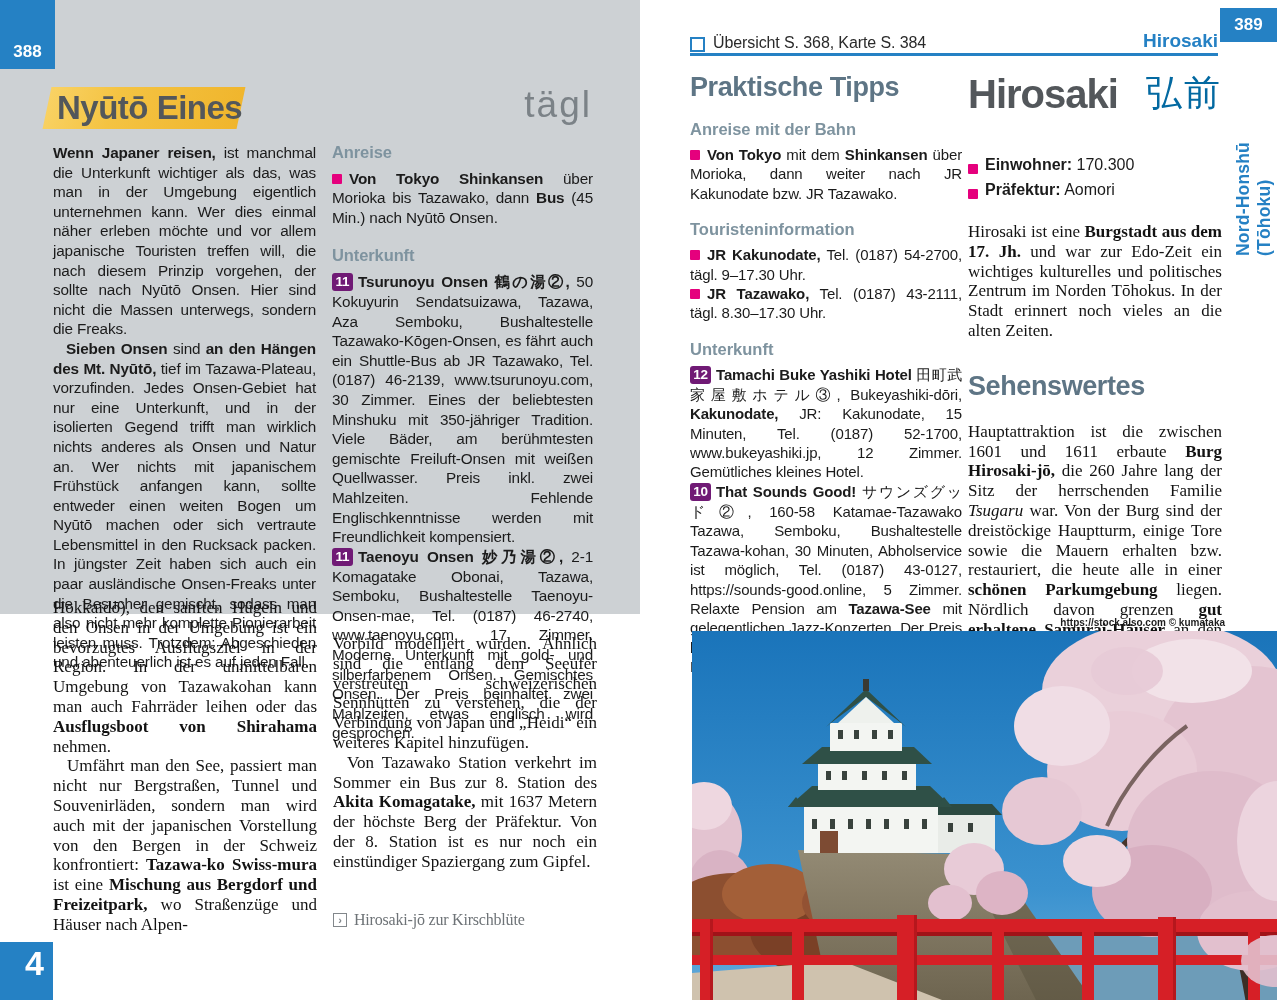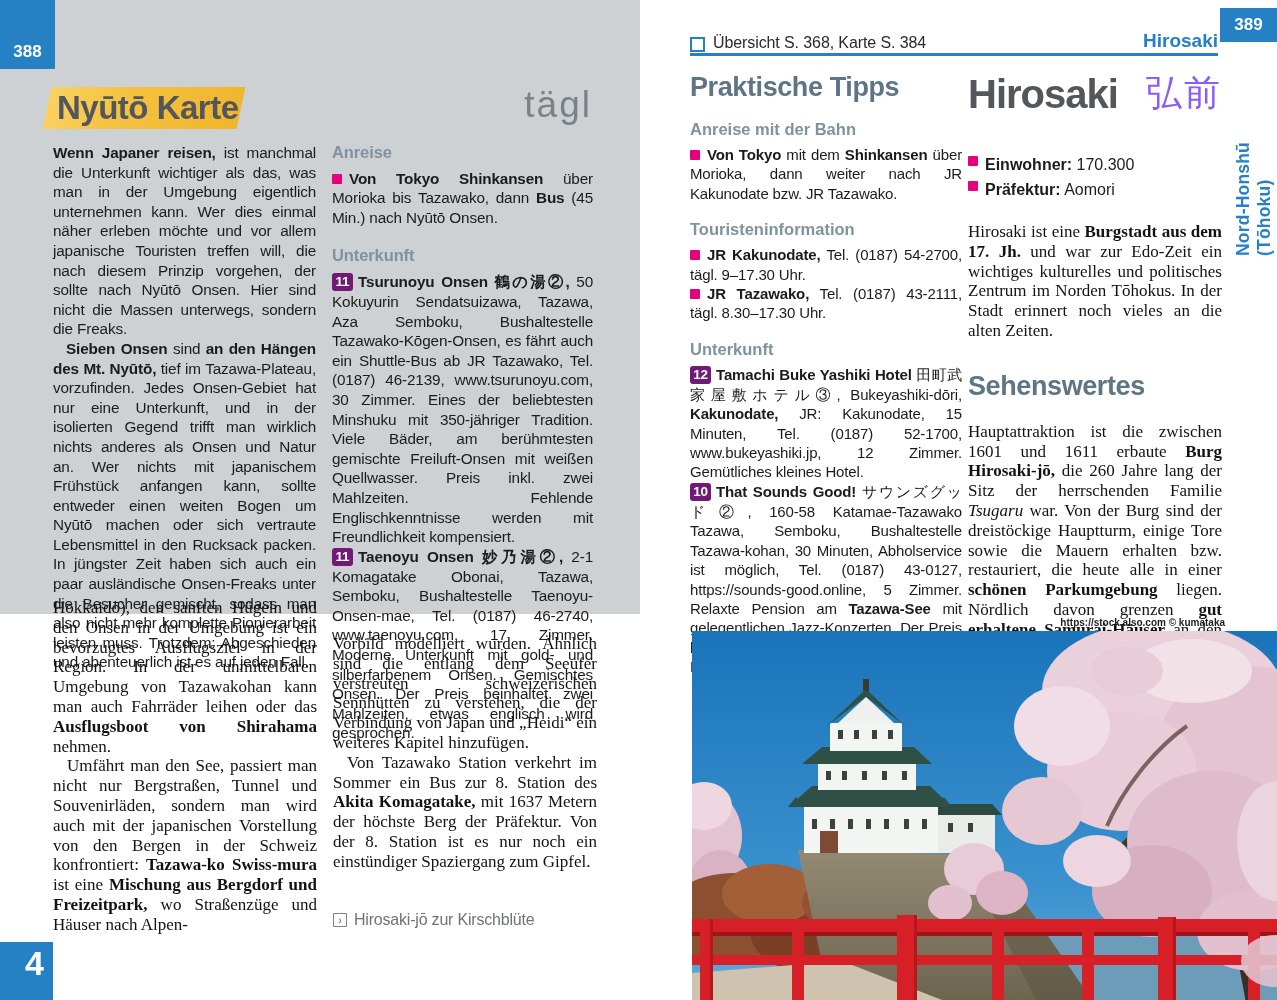--- a/index.html
+++ b/index.html
@@ -39,21 +39,21 @@
 
   .serif{font-family:"Liberation Serif",serif;font-size:17px;line-height:19.8px;text-align:justify;color:#121212;}
   .ser-col1{left:53px;top:598px;width:264px;}
   .ser-col2{left:333px;top:634px;width:264px;}
   .serif p{margin:0;}
   .serif p.indent{text-indent:14px;}
 
   .caption{left:333px;top:911px;display:flex;align-items:center;gap:7px;color:#6e7377;}
   .arrow-box{width:14px;height:14px;border:1.5px solid #82878b;display:flex;align-items:center;justify-content:center;
     font-size:11px;font-weight:bold;color:#82878b;box-sizing:border-box;}
-  .caption-text{font-size:16px;letter-spacing:-0.2px;}
+  .caption-text{font-size:16px;letter-spacing:-0.2px;font-family:Liberation Serif, serif;}
 
   .chapterbox{left:0;top:942px;width:53px;height:58px;background:#2581c4;color:#fff;
     display:flex;justify-content:flex-end;align-items:flex-start;padding:2px 9px 0 0;box-sizing:border-box;
     font-size:34px;font-weight:bold;}
 
   
   .rp-header{left:690px;top:28px;width:528px;height:24px;display:flex;align-items:flex-end;}
   .chk-icon{width:11px;height:11px;border:2px solid #2581c4;margin-right:8px;box-sizing:content-box;}
   .rp-overview{font-size:16px;color:#2a2a2a;letter-spacing:-0.1px;}
   .rp-section{margin-left:auto;font-size:19px;font-weight:bold;color:#2581c4;}
@@ -63,23 +63,23 @@
     font-size:17.5px;font-weight:bold;color:#2581c4;letter-spacing:0.2px;}
 
   .tips-col{left:690px;top:72px;width:272px;}
   h2.bighead{margin:0;font-size:27px;font-weight:bold;color:#5e7585;letter-spacing:-0.4px;}
   .tips-col h4{margin:17px 0 6px 0;font-size:16.5px;font-weight:bold;color:#7e939f;}
   .tips-col p{margin:0;font-size:15px;line-height:19.4px;text-align:justify;color:#1b1b1b;letter-spacing:-0.15px;}
 
   .city-col{left:968px;top:74px;width:254px;}
   .city-title-row{display:flex;align-items:flex-start;justify-content:space-between;}
   .city-title{font-size:40px;font-weight:bold;color:#53575b;letter-spacing:-1px;line-height:1;}
-  .city-title-jp{font-size:36px;color:#8b5cf6;letter-spacing:2px;line-height:1.05;}
+  .city-title-jp{font-size:36px;color:#0369a1;letter-spacing:2px;line-height:1.05;}
   .facts{margin-top:42px;font-size:16px;color:#1b1b1b;}
-  .facts .fact{display:flex;align-items:flex-start;margin-bottom:7px;}
+  .facts .fact{display:flex;align-items:flex-end;margin-bottom:7px;}
   .facts .bullet-sq{flex:0 0 auto;}
   .city-intro{margin-top:23px;}
   .city-col h2.bighead{margin-top:30px;}
   .sehens-para{margin-top:20px;}
 
   .credit{right:52px;top:617px;font-size:10px;font-weight:bold;color:#1d1d1d;}
   .photo{left:692px;top:631px;width:585px;height:369px;display:block;}
 
   b{font-weight:bold;}
   i{font-style:italic;}
@@ -87,21 +87,21 @@
 </head>
 <body>
 
 <div class="abs gray-block"></div>
 
 <div class="abs pagebox pagebox-388">
   <span>388</span>
 </div>
 
 <div class="abs hl-band"></div>
-<div class="abs lp-title">Nyūtō Karte</div>
+<div class="abs lp-title">Nyūtō Eines</div>
 <div class="abs lp-title-jp">tägl</div>
 
 <div class="abs lp-col lp-col1">
   <p><b>Wenn Japaner reisen,</b><span> ist manchmal die Unterkunft wichtiger als das, was man in der Umgebung eigentlich unternehmen kann. Wer dies einmal näher erleben möchte und vor allem japanische Touristen treffen will, die nach diesem Prinzip vorgehen, der sollte nach Nyūtō Onsen. Hier sind nicht die Massen unterwegs, sondern die Freaks.</span></p>
   <p class="indent"><b>Sieben Onsen</b><span> sind </span><b>an den Hängen des Mt. Nyūtō,</b><span> tief im Tazawa-Plateau, vorzufinden. Jedes Onsen-Gebiet hat nur eine Unterkunft, und in der isolierten Gegend trifft man wirklich nichts anderes als Onsen und Natur an. Wer nichts mit japanischem Frühstück anfangen kann, sollte entweder einen weiten Bogen um Nyūtō machen oder sich vertraute Lebensmittel in den Rucksack packen. In jüngster Zeit haben sich auch ein paar ausländische Onsen-Freaks unter die Besucher gemischt, sodass man also nicht mehr komplette Pionierarbeit leisten muss. Trotzdem: Abgeschieden und abenteuerlich ist es auf jeden Fall.</span></p>
 </div>
 
 <div class="abs lp-col lp-col2">
   <h3 class="subhead">Anreise</h3>
   <p><span class="bullet-sq"></span><span><b>Von Tokyo Shinkansen</b><span> über Morioka bis Tazawako, dann </span><b>Bus</b><span> (45 Min.) nach Nyūtō Onsen.</span></span></p>

